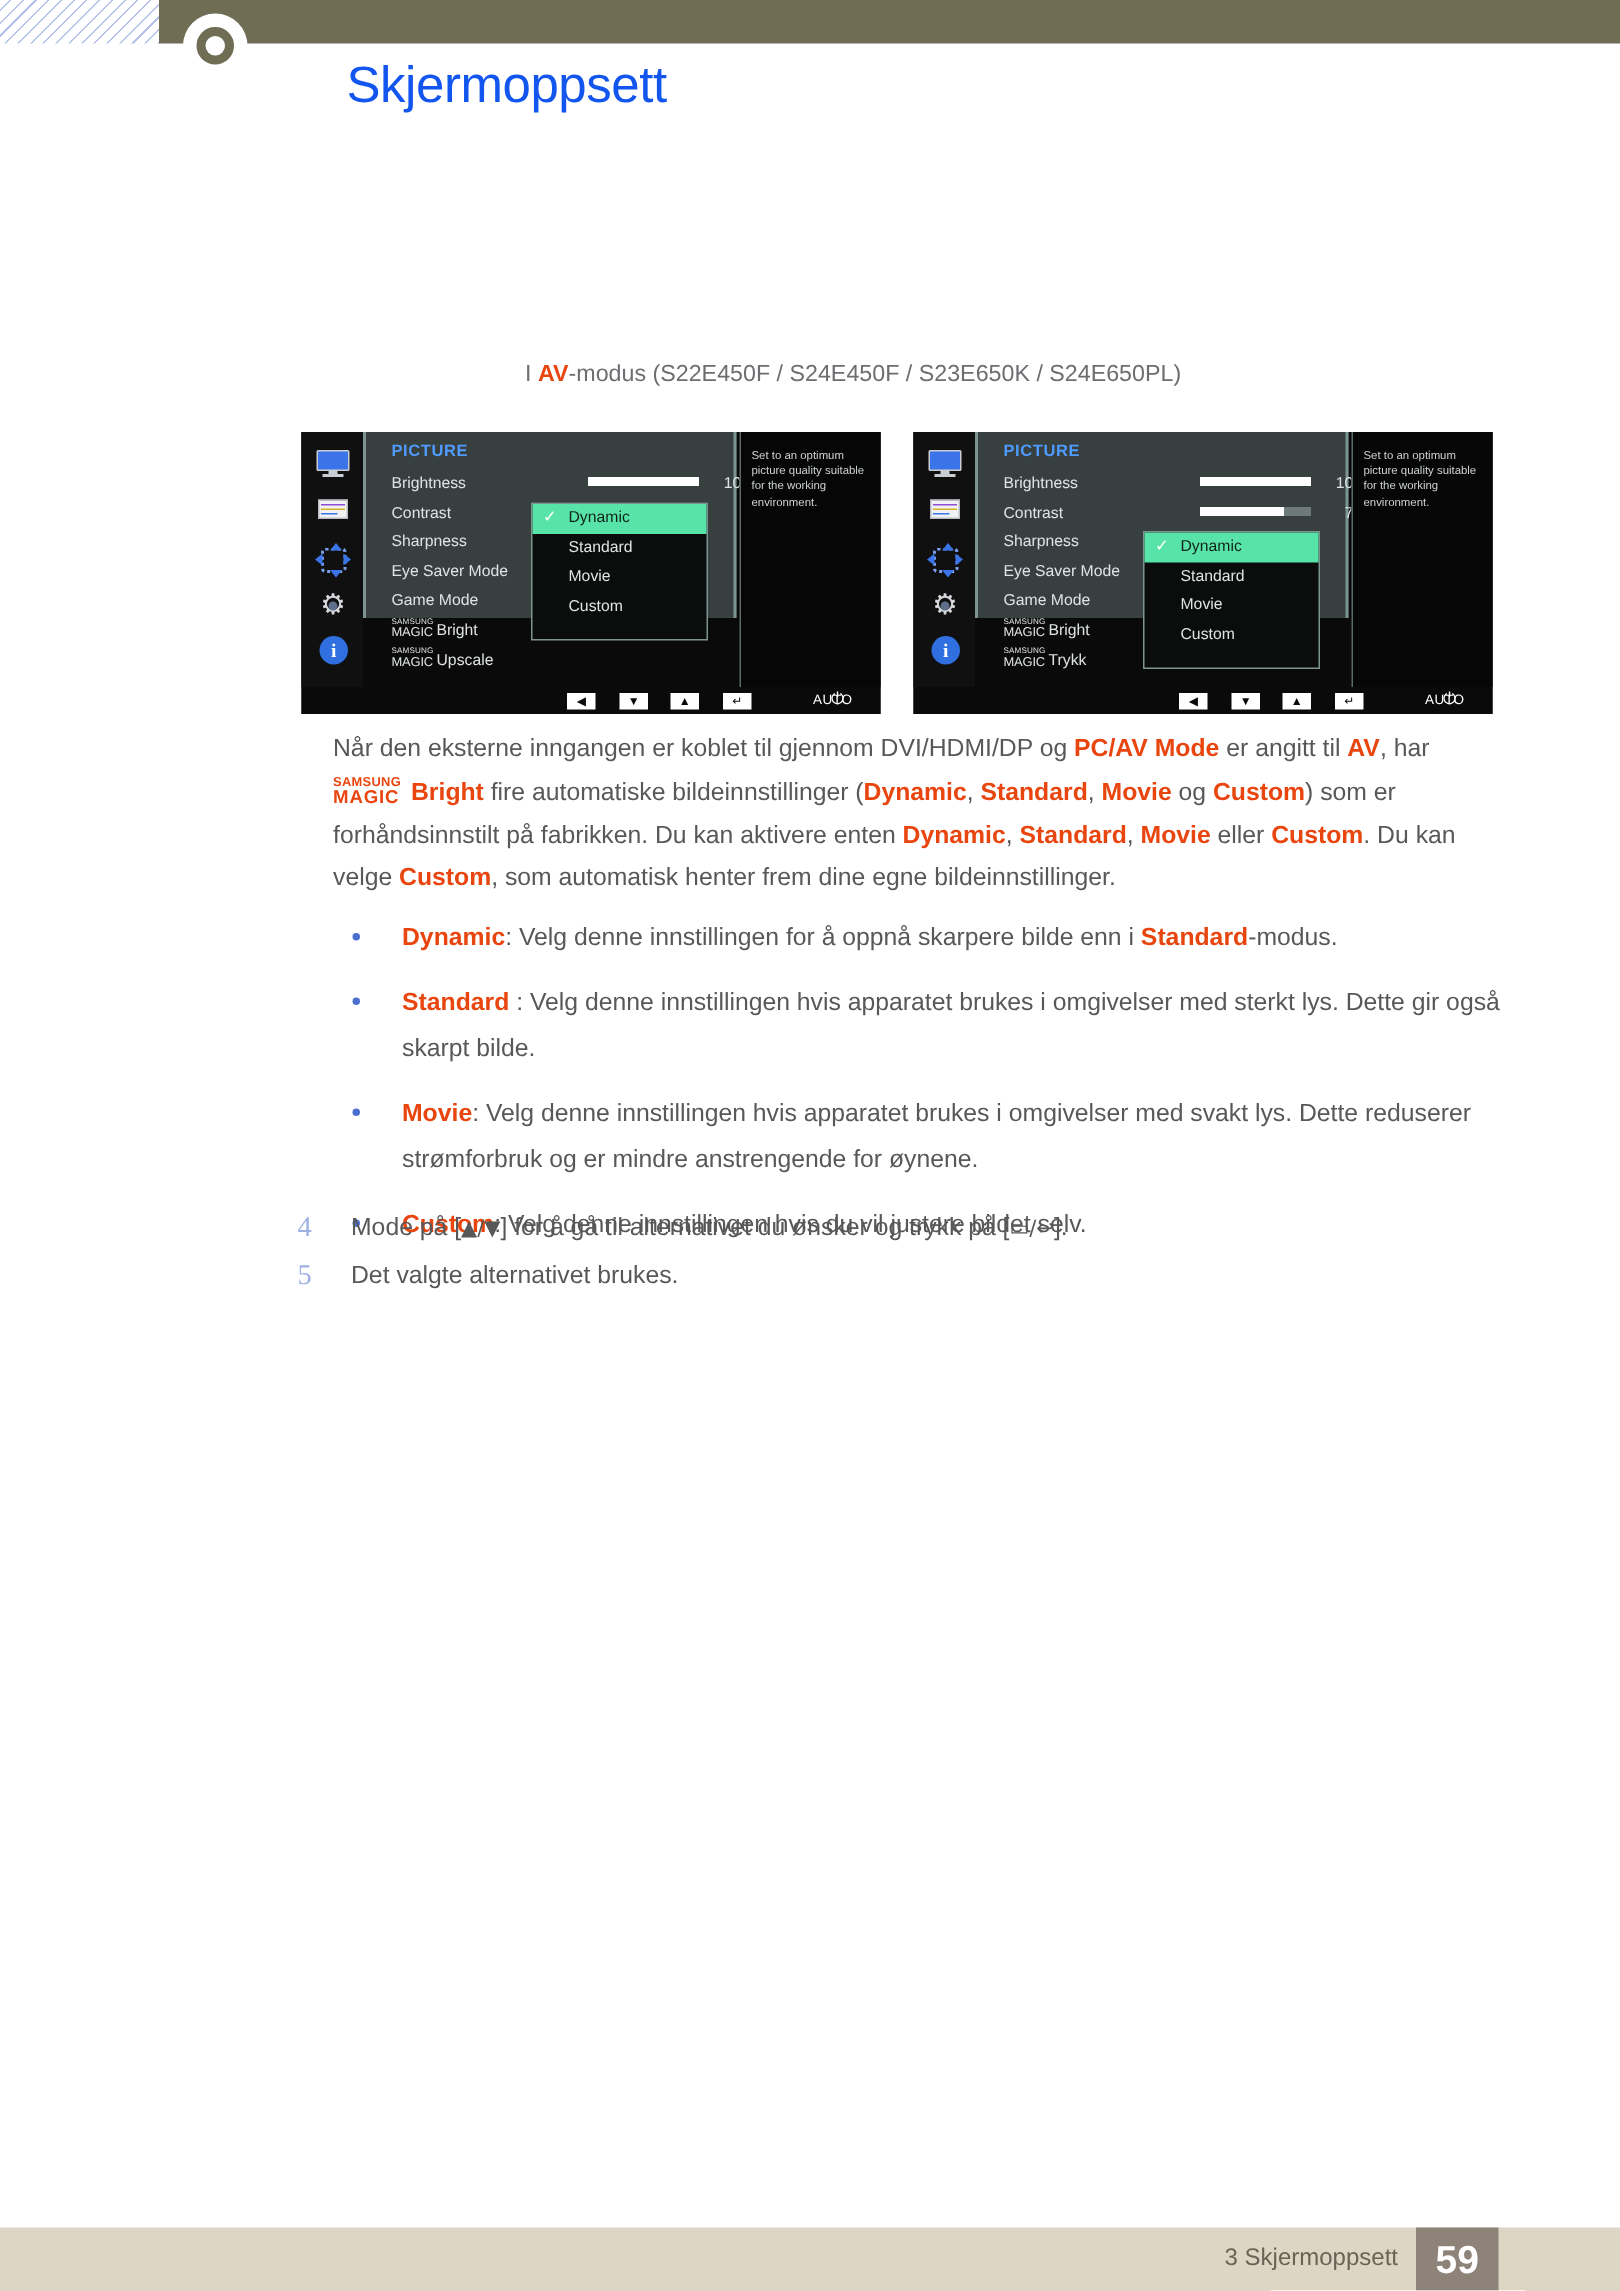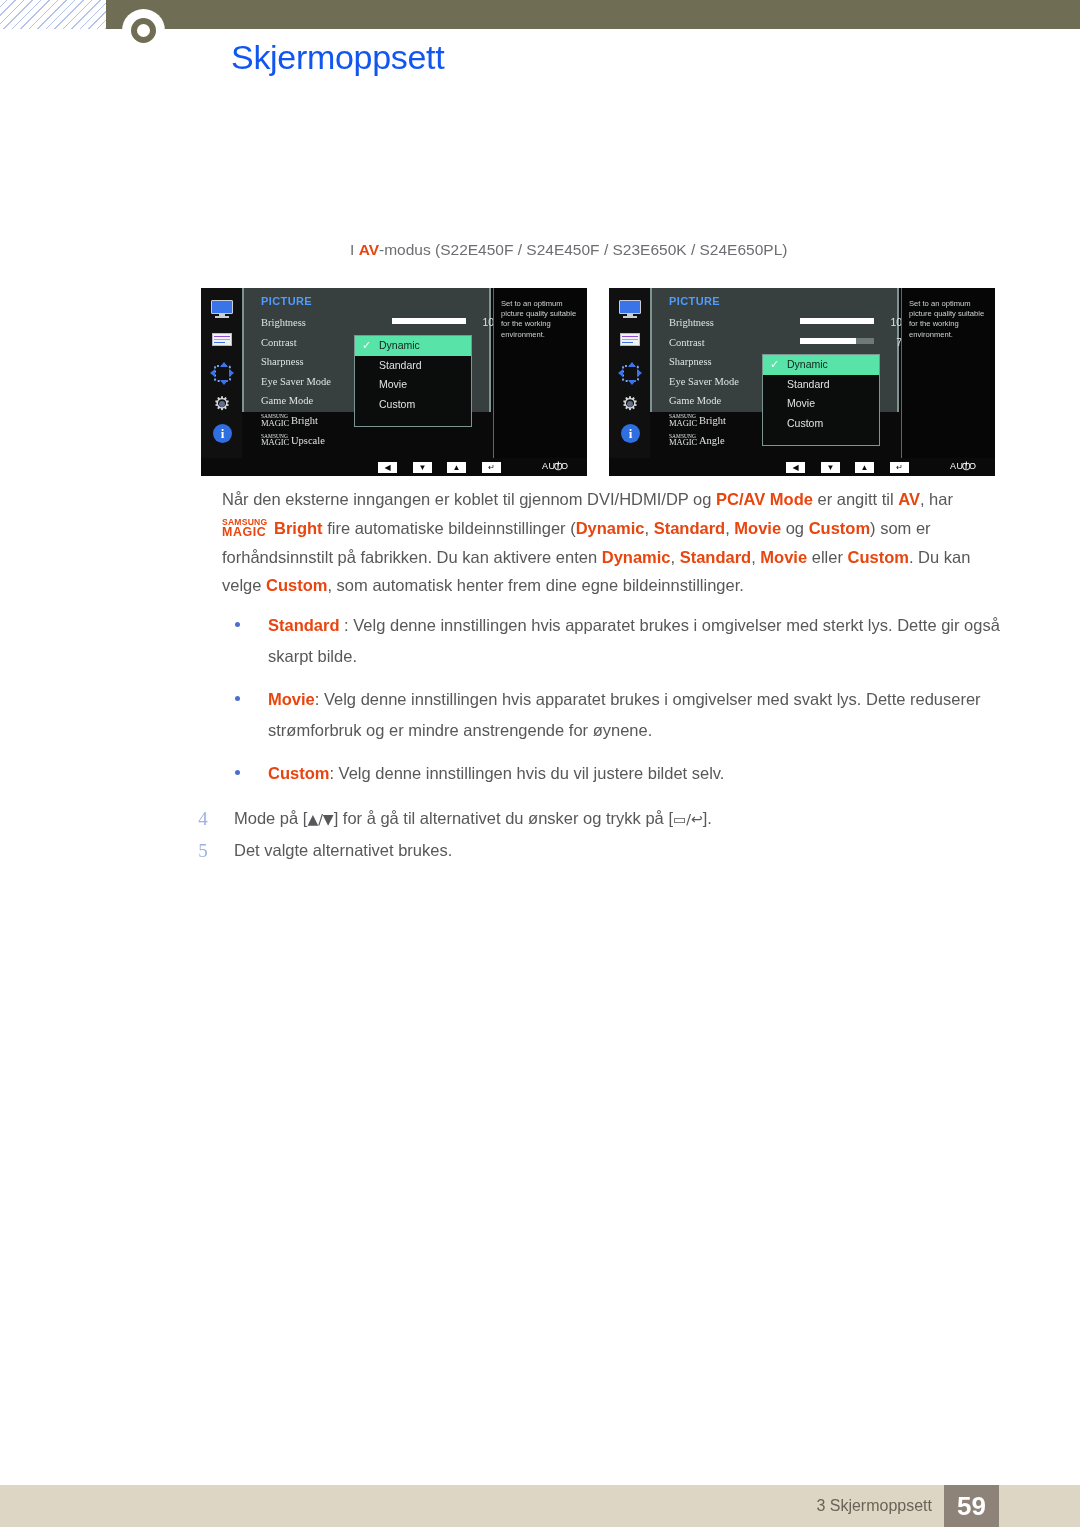--- a/index.html
+++ b/index.html
@@ -91,21 +91,21 @@
 
   .osd-main{
     position:absolute;left:41px;top:0;width:249px;height:124px;
     background:#37403f;border-left:2px solid #7d9591;border-right:2px solid #7d9591;
     box-sizing:border-box;
   }
   .osd-section{
     position:absolute;left:17px;top:7px;font-size:11px;color:#4f9bff;letter-spacing:.4px;font-weight:bold;
   }
   .osd-menu{position:absolute;left:17px;top:25px;width:120px;}
-  .osd-menu .mi{font-size:10.5px;color:#dfe3e4;height:19.6px;line-height:19.6px;white-space:nowrap;font-family:Liberation Serif, serif;}
+  .osd-menu .mi{font-size:10.5px;color:#dfe3e4;height:19.6px;line-height:19.6px;white-space:nowrap;}
   .magicwrap{display:inline-block;position:relative;vertical-align:middle;width:30px;height:17px;}
   .magicwrap .s{position:absolute;left:0;top:0px;font-size:5.4px;letter-spacing:.1px;color:#dfe3e4;line-height:6px;}
   .magicwrap .m{position:absolute;left:0;top:5.5px;font-size:8.6px;letter-spacing:-.1px;color:#dfe3e4;line-height:9px;}
   .magicsuffix{font-size:10.5px;color:#dfe3e4;}
 
   .slider-row{position:absolute;height:10px;}
   .slider-track{position:absolute;width:74px;height:6px;background:#6d7a79;}
   .slider-fill{position:absolute;left:0;top:0;height:6px;background:#ffffff;}
   .slider-val{position:absolute;font-size:10.5px;color:#dfe3e4;width:28px;text-align:right;}
 
@@ -291,21 +291,21 @@
     <div class="osd-main">
       <div class="osd-section">PICTURE</div>
 
       <div class="osd-menu">
         <div class="mi">Brightness</div>
         <div class="mi">Contrast</div>
         <div class="mi">Sharpness</div>
         <div class="mi">Eye Saver Mode</div>
         <div class="mi">Game Mode</div>
         <div class="mi"><span class="magicwrap"><span class="s">SAMSUNG</span><span class="m">MAGIC</span></span><span class="magicsuffix">Bright</span></div>
-        <div class="mi"><span class="magicwrap"><span class="s">SAMSUNG</span><span class="m">MAGIC</span></span><span class="magicsuffix">Angle</span></div>
+        <div class="mi"><span class="magicwrap"><span class="s">SAMSUNG</span><span class="m">MAGIC</span></span><span class="magicsuffix">Trykk</span></div>
       </div>
 
       <div class="slider-row" style="left:148px;top:30px;width:96px;">
         <div class="slider-track">
           <div class="slider-fill" id="sl-r0" style="width: 100%;"></div>
         </div>
         <div class="slider-val" style="left:80px;top:-2px;">100</div>
       </div>
 
       <div class="slider-row" style="left:148px;top:50px;width:96px;">
@@ -337,20 +337,23 @@
     <div class="fb-pwr" style="left:353px;">⏻</div>
   </div>
 </div>
 
 <div class="body-text">
   <span>Når den eksterne inngangen er koblet til gjennom DVI/HDMI/DP og </span><span class="hl">PC/AV Mode</span><span> er angitt til </span><span class="hl">AV</span><span>, har </span><span class="magic-inline"><span class="s">SAMSUNG</span><span class="m">MAGIC</span></span><span class="hl">Bright</span><span> fire automatiske bildeinnstillinger (</span><span class="hl">Dynamic</span><span>, </span><span class="hl">Standard</span><span>, </span><span class="hl">Movie</span><span> og </span><span class="hl">Custom</span><span>) som er forhåndsinnstilt på fabrikken. Du kan aktivere enten </span><span class="hl">Dynamic</span><span>, </span><span class="hl">Standard</span><span>, </span><span class="hl">Movie</span><span> eller </span><span class="hl">Custom</span><span>. Du kan velge </span><span class="hl">Custom</span><span>, som automatisk henter frem dine egne bildeinnstillinger.</span>
 </div>
 
 <div class="bullets">
   <div class="bullet">
+    <span class="dot"></span><span class="hl">Dynamic</span><span>: Velg denne innstillingen for å oppnå skarpere bilde enn i </span><span class="hl">Standard</span><span>-modus.</span>
+  </div>
+  <div class="bullet">
     <span class="dot"></span><span class="hl">Standard</span><span> : Velg denne innstillingen hvis apparatet brukes i omgivelser med sterkt lys. Dette gir også skarpt bilde.</span>
   </div>
   <div class="bullet">
     <span class="dot"></span><span class="hl">Movie</span><span>: Velg denne innstillingen hvis apparatet brukes i omgivelser med svakt lys. Dette reduserer strømforbruk og er mindre anstrengende for øynene.</span>
   </div>
   <div class="bullet">
     <span class="dot"></span><span class="hl">Custom</span><span>: Velg denne innstillingen hvis du vil justere bildet selv.</span>
   </div>
 </div>
 

